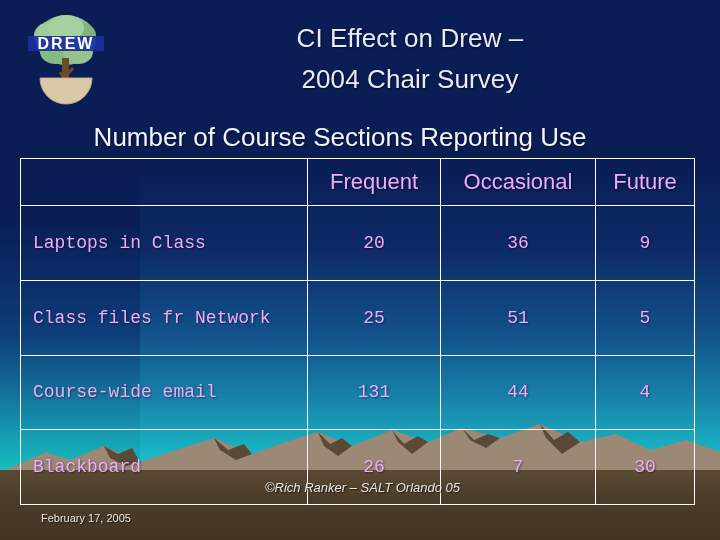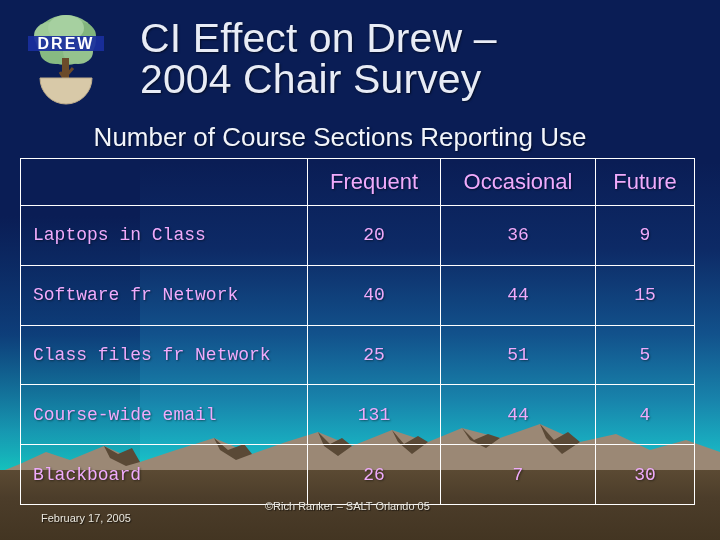--- a/index.html
+++ b/index.html
@@ -48,23 +48,23 @@
 
   
   #logo {
     position:absolute; left:16px; top:6px; width:100px; height:104px;
   }
   #logo svg { display:block; }
 
   
   #title {
     position:absolute; left:140px; top:18px; width:540px;
-    text-align:left;
+    text-align:center;
     color:#e8ecf6;
-    font-size:41px;
+    font-size:26px;
     line-height:41px;
     font-weight:normal;
     text-shadow:1px 1px 2px rgba(0,0,0,.55);
     letter-spacing:.1px;
   }
   #subtitle {
     position:absolute; left:20px; top:124px; width:640px;
     text-align:center;
     color:#f2f5fb;
     font-size:26px;
@@ -102,23 +102,24 @@
   th.col-label { border-top-color:#ffffff; }
 
   
   #footer-date {
     position:absolute; left:33px; top:512px;
     color:#e9e6dd; font-size:11px;
     text-shadow:1px 1px 1px rgba(0,0,0,.6);
     padding-left:8px;
   }
   #footer-credit {
-    position:absolute; left:265px; top:500px;
-    color:#e9e6dd; font-size:11px;
+    position:absolute; left:265px; top:480px;
+    color:#e9e6dd; font-size:13px;
     text-shadow:1px 1px 1px rgba(0,0,0,.6);
+    font-style:italic;
   }
 </style>
 </head>
 <body>
 
 <div id="slide">
 
   <div id="bg-sky"></div>
   <div id="bg-left-wash"></div>
 
@@ -174,26 +175,20 @@
       </tr>
     </thead>
     <tbody>
       <tr>
         <td class="col-label">Laptops in Class</td>
         <td class="col-num c1">20</td>
         <td class="col-num c2">36</td>
         <td class="col-num c3">9</td>
       </tr>
       <tr>
-        <td class="col-label">Software fr Network</td>
-        <td class="col-num c1">40</td>
-        <td class="col-num c2">44</td>
-        <td class="col-num c3">15</td>
-      </tr>
-      <tr>
         <td class="col-label">Class files fr Network</td>
         <td class="col-num c1">25</td>
         <td class="col-num c2">51</td>
         <td class="col-num c3">5</td>
       </tr>
       <tr>
         <td class="col-label">Course-wide email</td>
         <td class="col-num c1">131</td>
         <td class="col-num c2">44</td>
         <td class="col-num c3">4</td>

